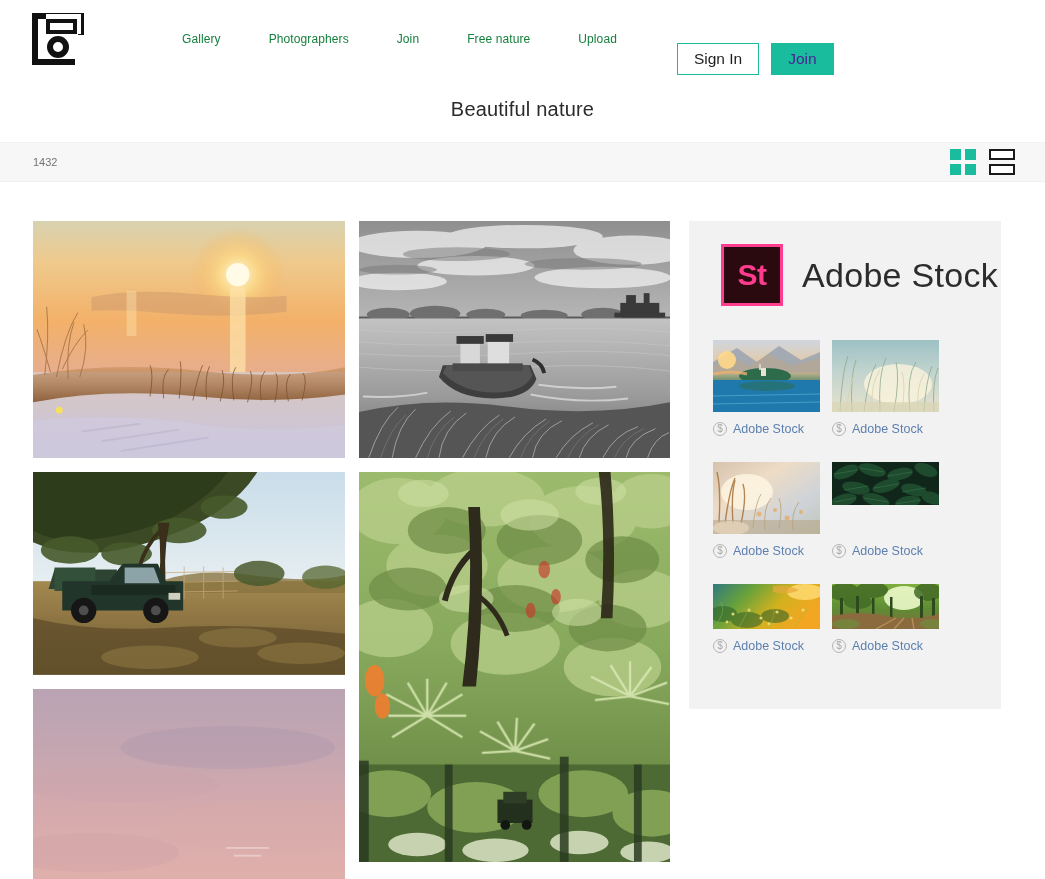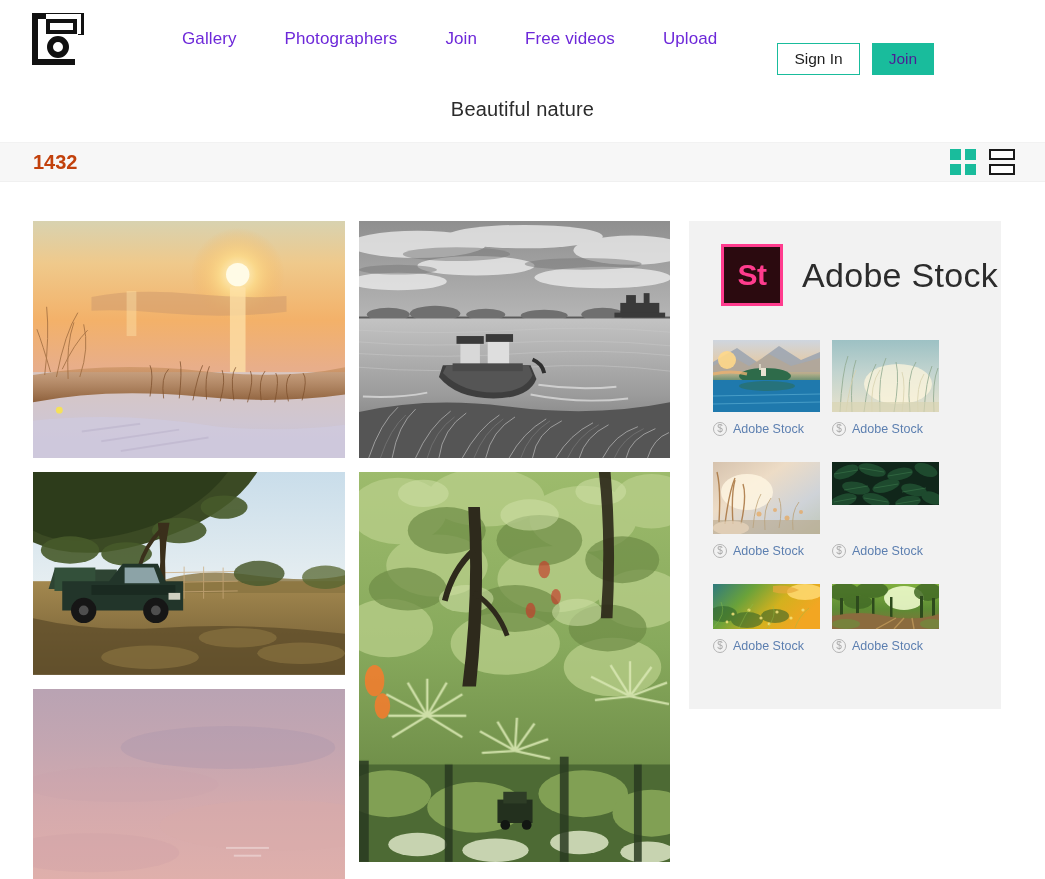--- a/index.html
+++ b/index.html
@@ -27,22 +27,22 @@
     display: block;
     flex: 0 0 auto;
   }
   .nav {
     display: flex;
     align-items: center;
     margin-left: 98px;
     gap: 0px;
   }
   .nav-link {
-    font-size: 17px;
-    color: #6d28d9;
+    font-size: 12px;
+    color: #15803d;
     text-decoration: none;
     padding: 6px 0;
     margin-right: 48px;
     white-space: nowrap;
     letter-spacing: 0.1px;
   }
   .nav-link:last-of-type { margin-right: 12px; }
   .auth {
     display: flex;
     align-items: center;
@@ -87,23 +87,22 @@
     background: #f7f7f7;
     height: 40px;
     display: flex;
     align-items: center;
     justify-content: space-between;
     padding: 0 30px 0 33px;
     border-top: 1px solid #f2f2f2;
     border-bottom: 1px solid #f0f0f0;
   }
   .result-count {
-    font-size: 20px;
-    color: #c2410c;
-    font-weight: bold;
+    font-size: 11px;
+    color: #737373;
   }
   .view-toggles {
     display: flex;
     align-items: center;
     gap: 13px;
   }
   .icon-grid-view {
     display: grid;
     grid-template-columns: 11px 11px;
     grid-template-rows: 11px 11px;
@@ -221,21 +220,21 @@
     <rect x="14" y="1" width="35" height="20" fill="#fff"></rect>
     <rect x="16" y="8" width="27" height="11" fill="none" stroke="#111" stroke-width="4"></rect>
     <circle cx="26" cy="34" r="8" fill="none" stroke="#111" stroke-width="6"></circle>
     <rect x="43" y="22" width="9" height="30" fill="#fff"></rect>
   </svg>
 
   <div class="nav">
     <a class="nav-link" href="#">Gallery</a>
     <a class="nav-link" href="#">Photographers</a>
     <a class="nav-link" href="#">Join</a>
-    <a class="nav-link" href="#">Free videos</a>
+    <a class="nav-link" href="#">Free nature</a>
     <a class="nav-link" href="#">Upload</a>
   </div>
 
   <div class="auth">
     <a class="btn btn-signin" href="#">Sign In</a>
     <a class="btn btn-join" href="#">Join</a>
   </div>
 </div>
 
 <h1 class="page-title">Beautiful nature</h1>

